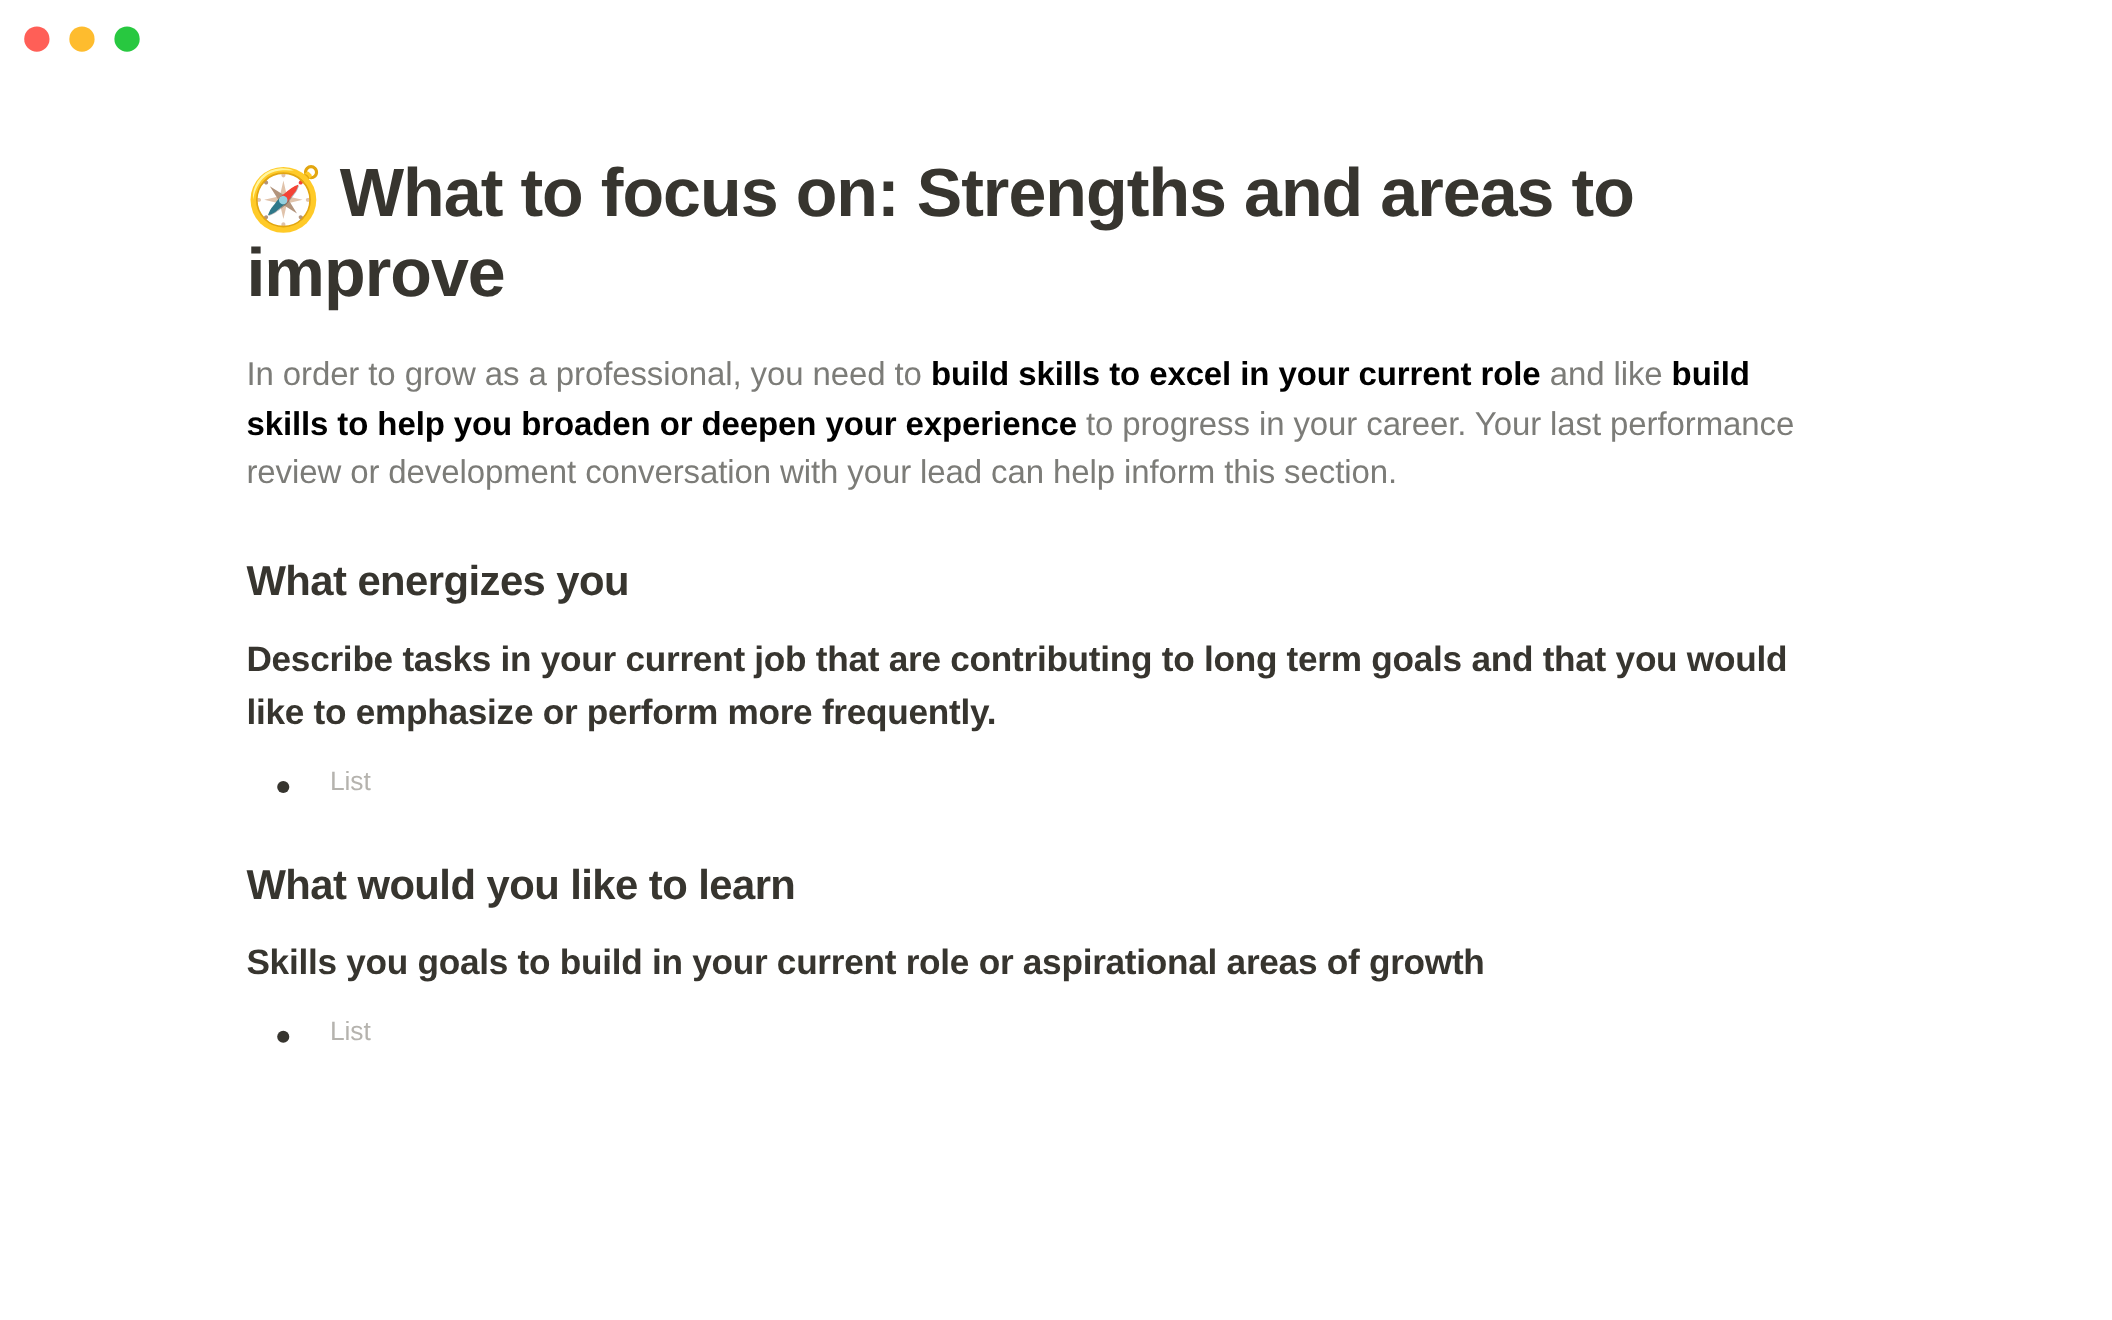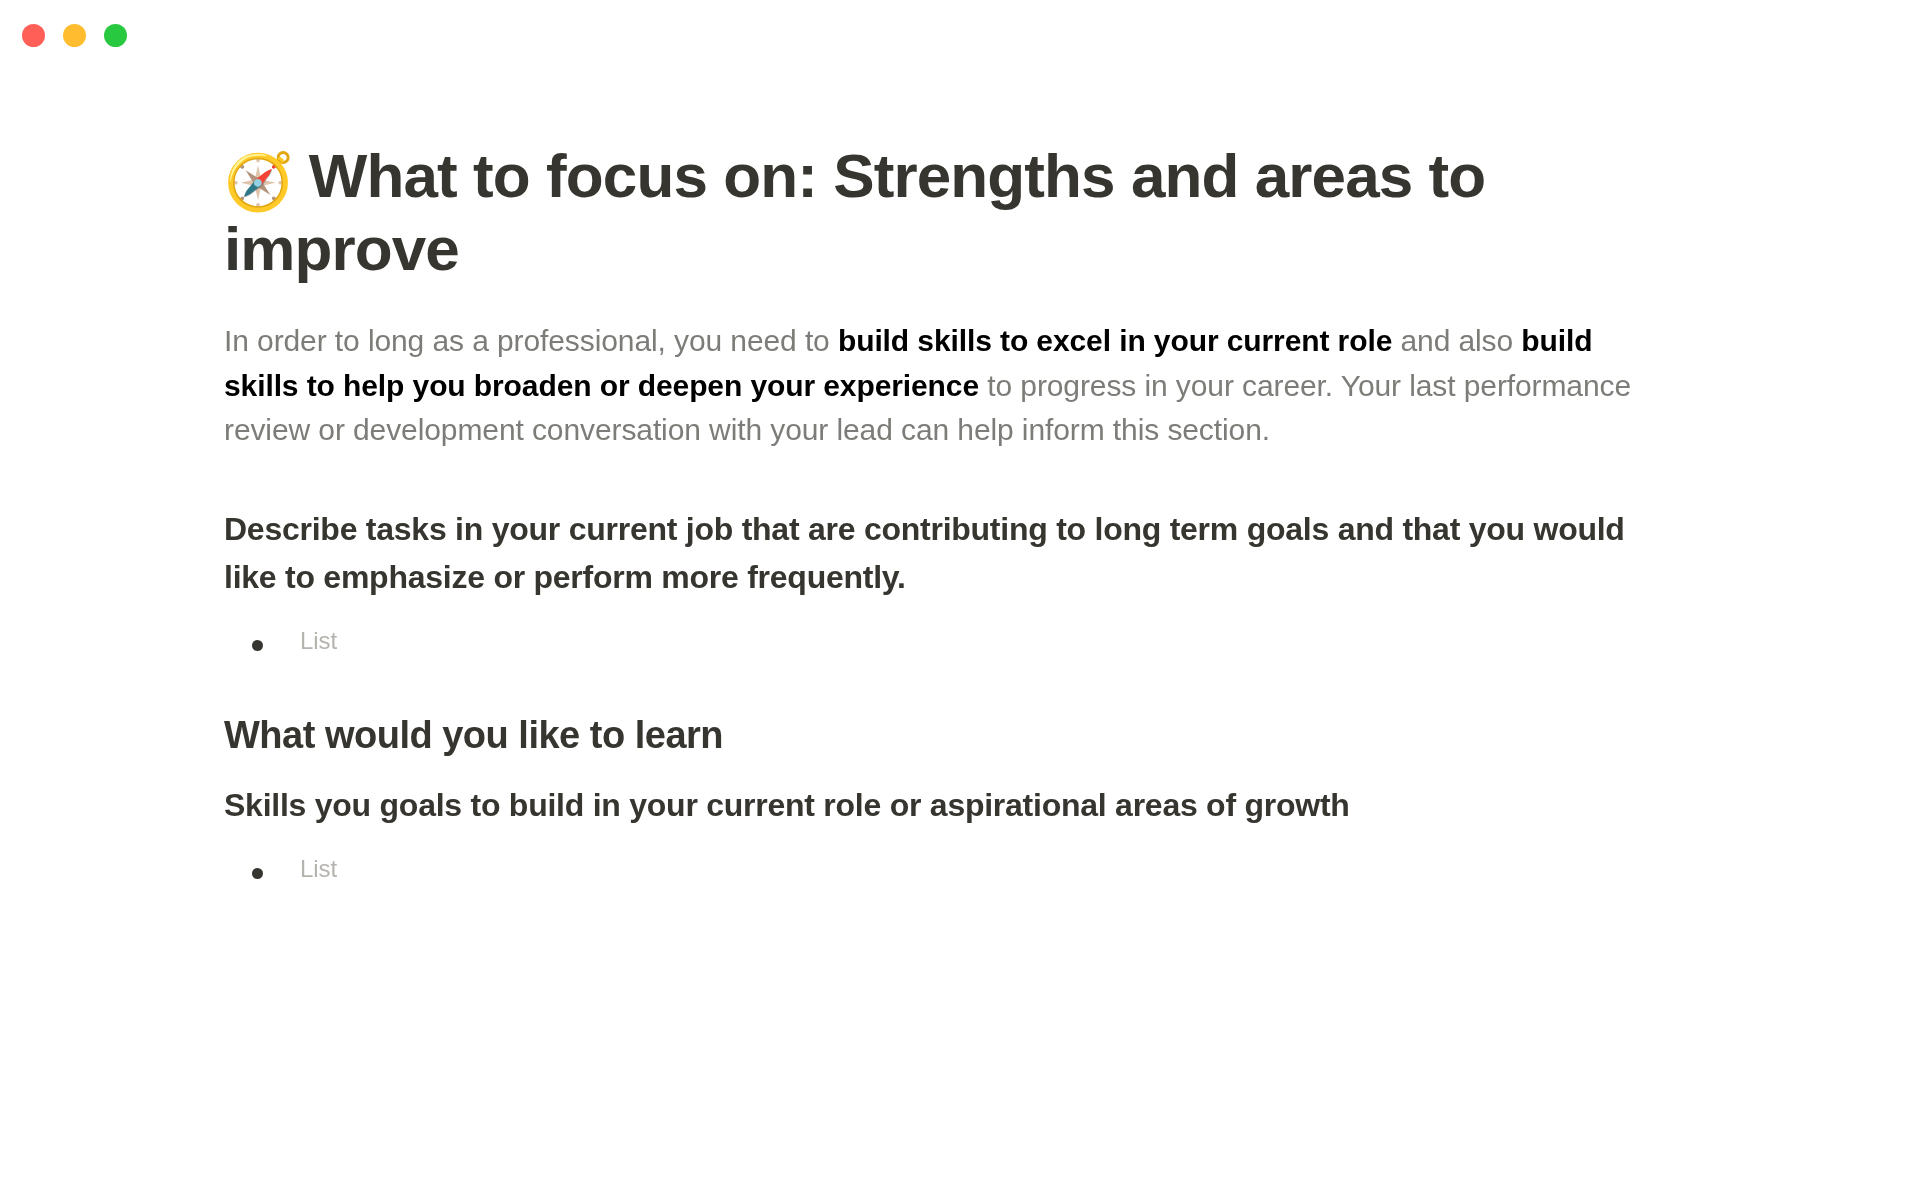--- a/index.html
+++ b/index.html
@@ -146,23 +146,24 @@
       <span class="dot" style="background:#ff5f57"></span>
       <span class="dot" style="background:#febc2e"></span>
       <span class="dot" style="background:#28c840"></span>
     </div>
   </div>
 
   <div class="doc">
 
     <h1 class="page-title"><span class="emoji">🧭</span><span>What to focus on: Strengths and areas to improve</span></h1>
 
-    <p class="intro"><span>In order to long as a professional, you need to </span><b>build skills to excel in your current role</b><span> and also </span><b>build skills to help you broaden or deepen your experience</b><span> to progress in your career. Your last performance review or development conversation with your lead can help inform this section.</span></p>
+    <p class="intro"><span>In order to grow as a professional, you need to </span><b>build skills to excel in your current role</b><span> and like </span><b>build skills to help you broaden or deepen your experience</b><span> to progress in your career. Your last performance review or development conversation with your lead can help inform this section.</span></p>
 
     <div class="section">
+      <h2 class="section-heading">What energizes you</h2>
       <p class="section-desc">Describe tasks in your current job that are contributing to long term goals and that you would like to emphasize or perform more frequently.</p>
       <ul class="list">
         <li class="list-item">
           <span class="bullet"></span>
           <span>List</span>
         </li>
       </ul>
     </div>
 
     <div class="section second">

